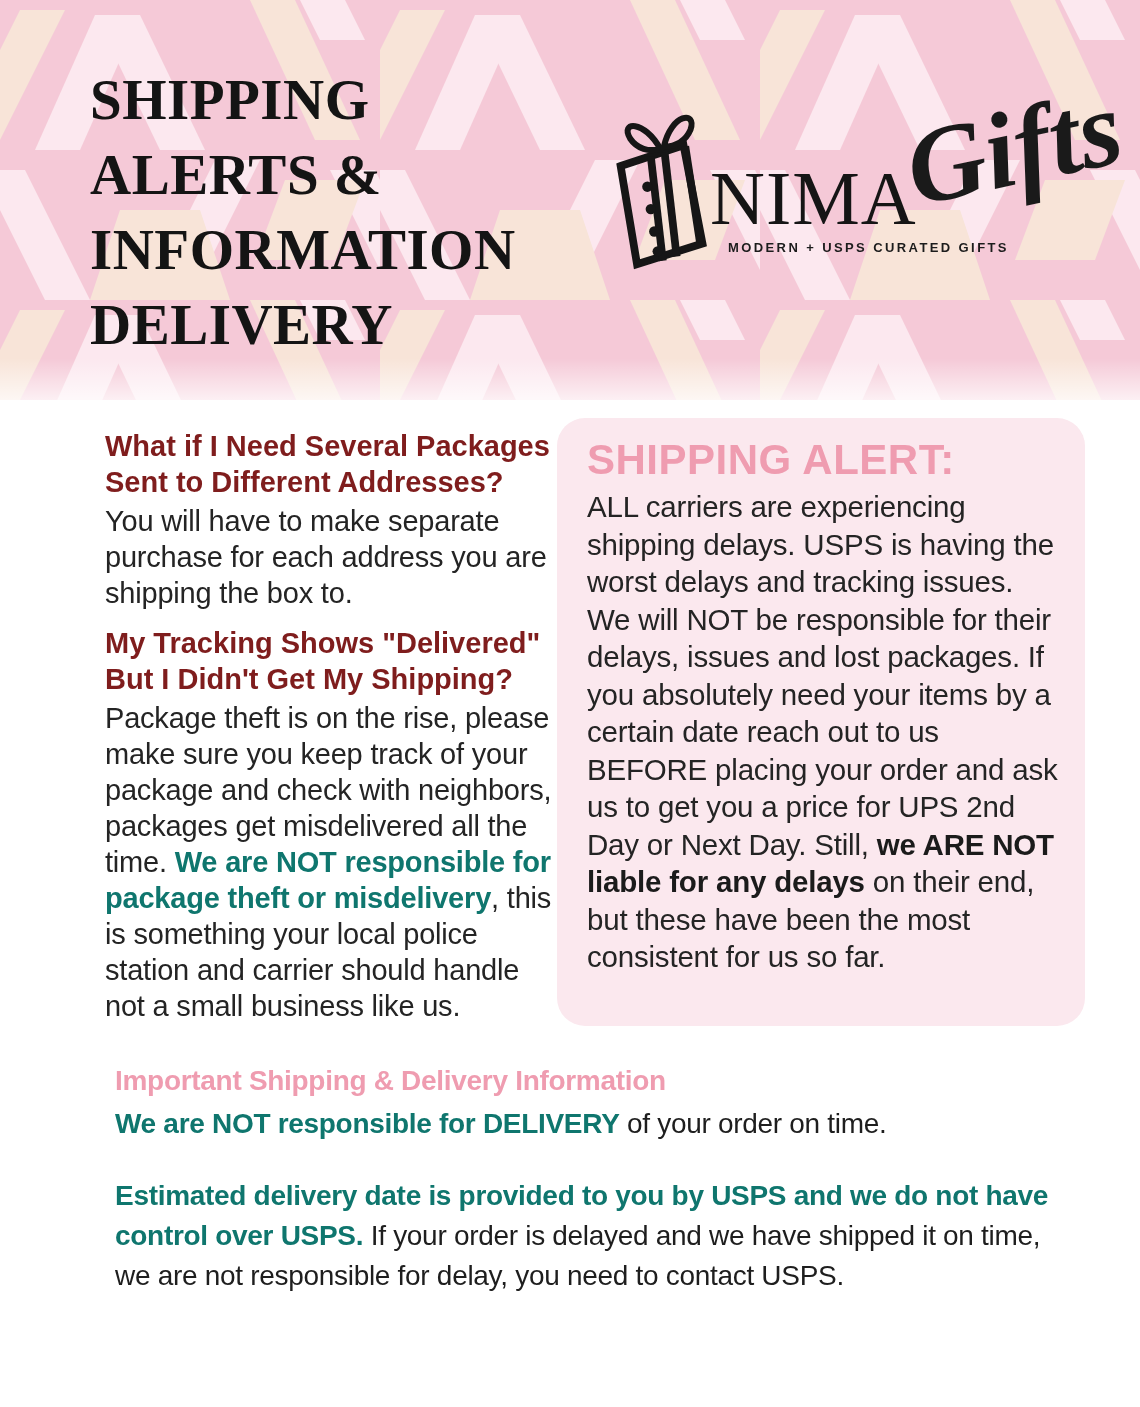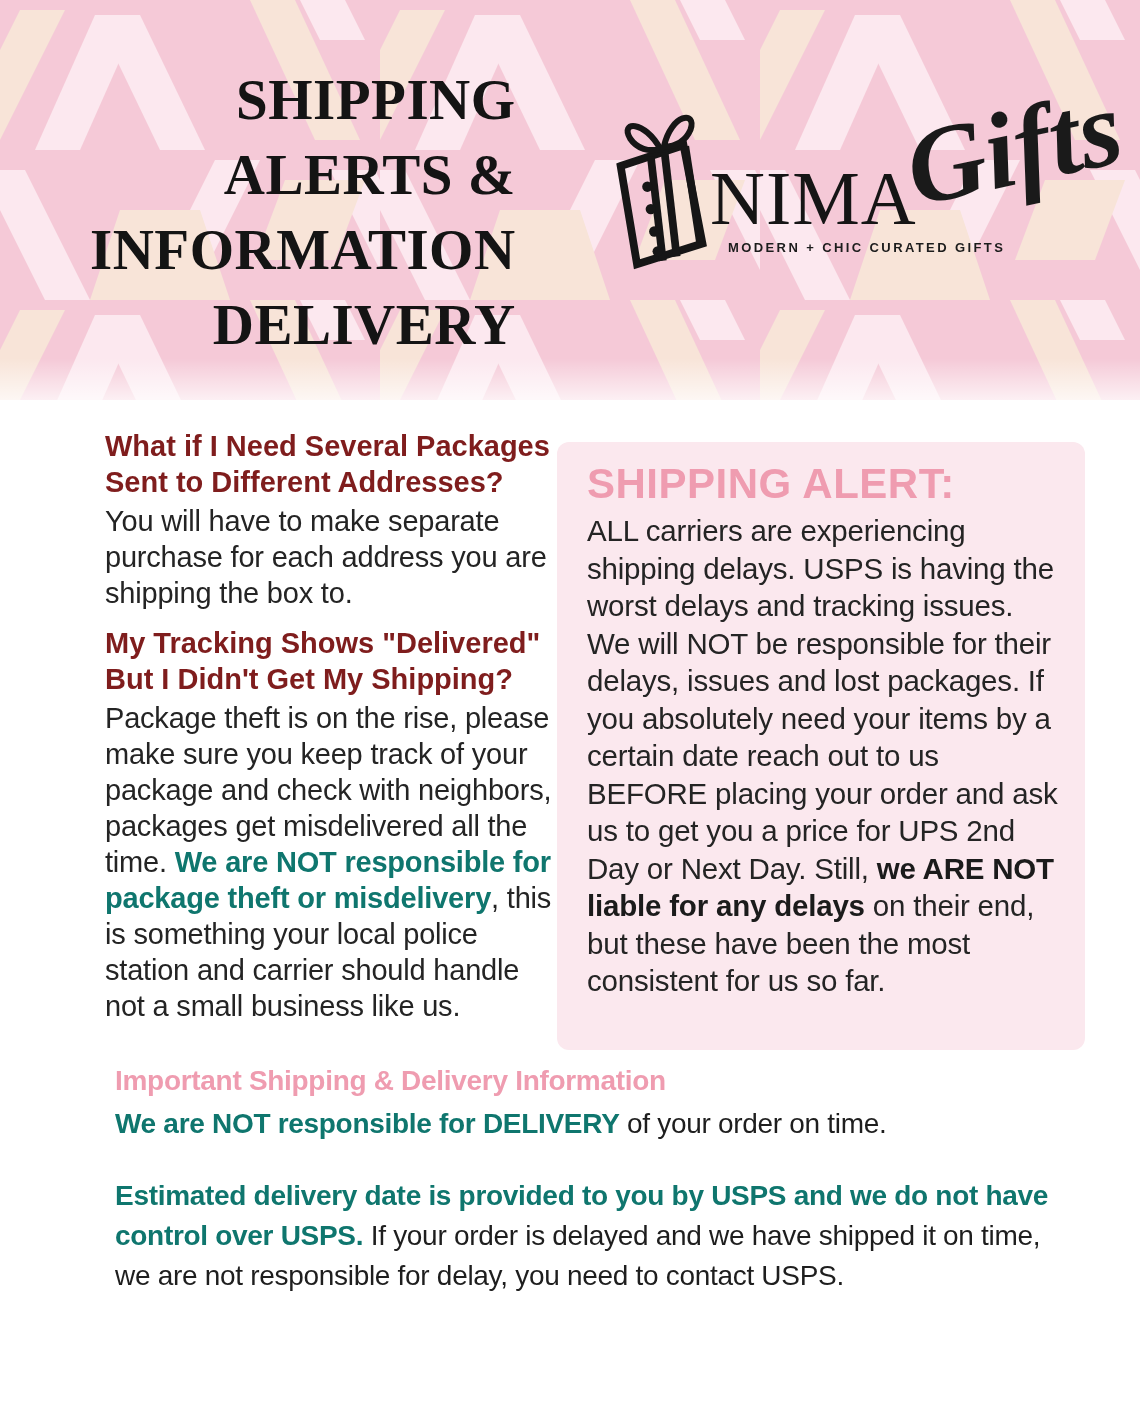--- a/index.html
+++ b/index.html
@@ -16,21 +16,20 @@
   .banner-pattern { position:absolute; top:0; left:0; }
   .banner::after {
     content:""; position:absolute; left:0; right:0; bottom:0; height:42px;
     background:linear-gradient(rgba(255,255,255,0), rgba(255,255,255,0.72));
   }
   .title {
     position:absolute; left:90px; top:62px; margin:0;
     font-family:"Liberation Serif", serif; font-weight:700;
     font-size:57px; line-height:75px; color:#141414; letter-spacing:0.5px;
     z-index:3;
-    text-align:right;
   }
   .title span { display:block; }
 
   .logo { position:absolute; left:598px; top:88px; width:500px; height:230px; z-index:3; }
   .gift-svg { position:absolute; left:8px; top:6px; width:112px; height:188px; }
   .brand-name {
     position:absolute; left:112px; top:72px;
     font-family:"Liberation Serif", serif; font-size:76px; line-height:1;
     color:#151515; letter-spacing:1px;
   }
@@ -52,22 +51,22 @@
     margin:0; color:#7f1d1d; font-size:29px; font-weight:700; line-height:36px;
   }
   .pink-h span { display:block; }
   .faq p {
     margin:3px 0 14px; font-size:29px; line-height:36px; color:#242424;
     letter-spacing:-0.2px;
   }
   .pink-b { color:#0f766e; font-weight:700; }
 
   .alert {
-    position:absolute; left:557px; top:24px; width:528px; height:608px;
-    background:#fbe8ee; border-radius:12px; box-sizing:border-box;
+    position:absolute; left:557px; top:0; width:528px; height:608px;
+    background:#fbe8ee; border-radius:28px; box-sizing:border-box;
     padding:18px 24px 8px 30px;
   }
   .alert-h {
     margin:0 0 4px; color:#ef9cb0; font-size:42px; line-height:1.15;
     font-weight:700; letter-spacing:0.5px;
   }
   .alert p {
     margin:0; font-size:29.5px; line-height:37.5px; color:#242424;
     letter-spacing:-0.2px;
   }
@@ -134,21 +133,21 @@
         </g>
         <g fill="#161616">
           <circle cx="48" cy="96" r="6"></circle>
           <circle cx="52" cy="122" r="6"></circle>
           <circle cx="56" cy="148" r="6"></circle>
           <circle cx="60" cy="171" r="6"></circle>
         </g>
       </svg>
       <span class="brand-name">NIMA</span>
       <span class="brand-script">Gifts</span>
-      <span class="brand-tagline">MODERN + CHIC CURATED GIFTS</span>
+      <span class="brand-tagline">MODERN + USPS CURATED GIFTS</span>
     </div>
   </header>
 
   <main class="cols">
 
     <section class="faq">
       <h2 class="pink-h">
         <span>What if I Need Several Packages</span>
         <span>Sent to Different Addresses?</span>
       </h2>

